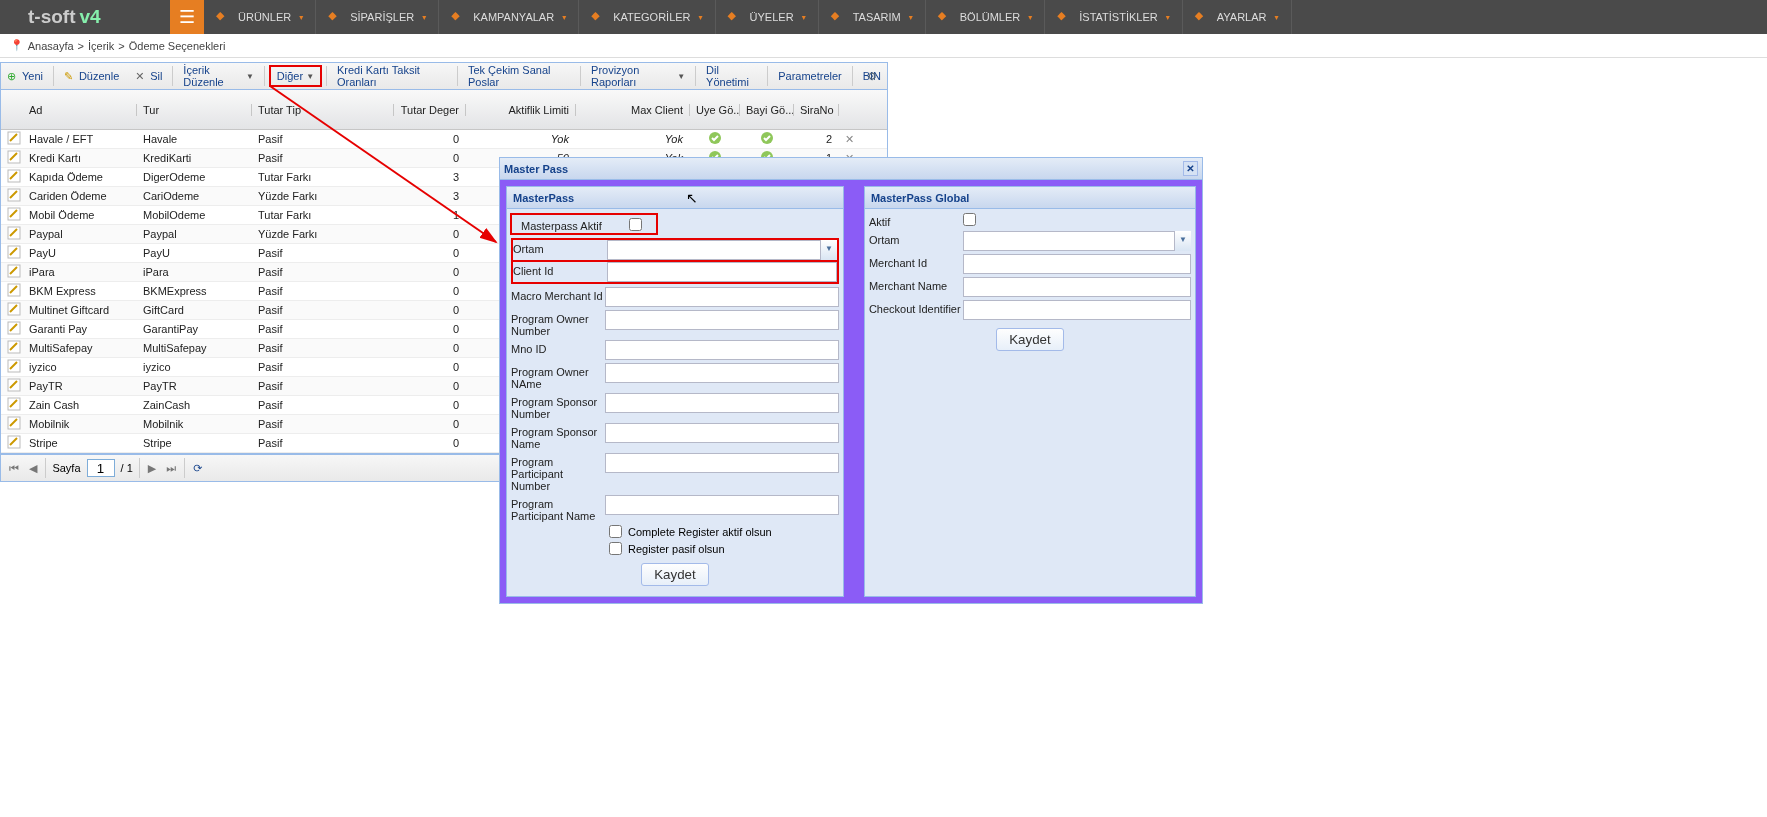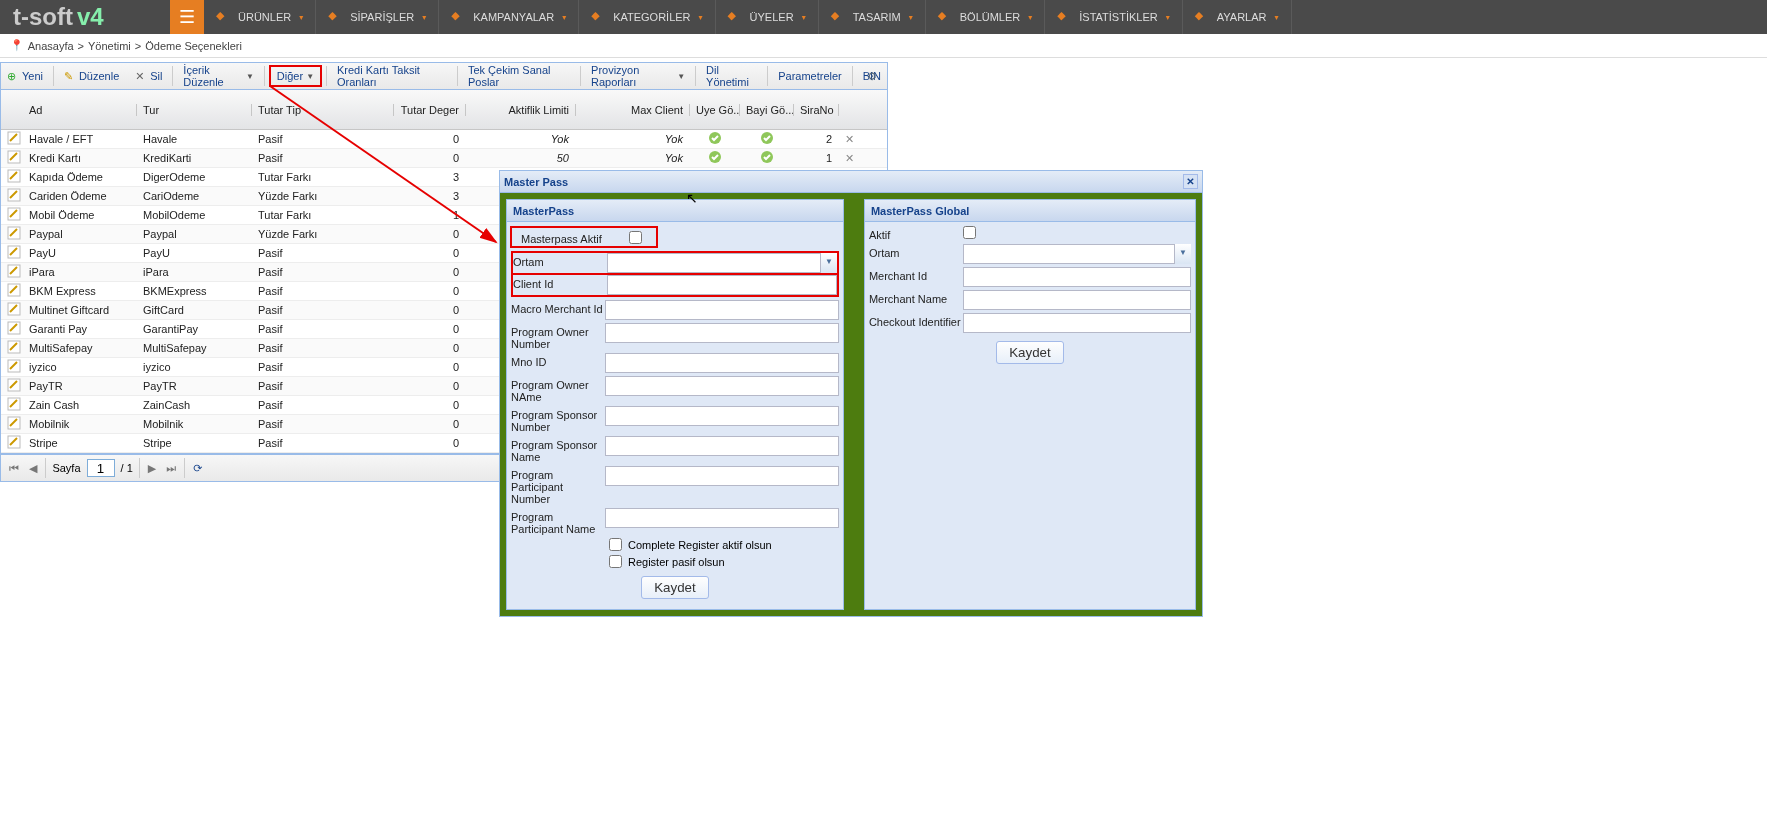--- a/index.html
+++ b/index.html
@@ -1,20 +1,20 @@
 <!DOCTYPE html>
 <html><head>
 <meta charset="utf-8">
 <style>
 * { box-sizing: border-box; margin: 0; padding: 0; }
 body { font-family: Arial, Helvetica, sans-serif; font-size: 11px; background: #fff; width: 1767px; height: 817px; overflow: hidden; position: relative; }
 
 
 .topbar { height: 34px; background: #4a4a4a; display: flex; align-items: stretch; color: #ddd; }
-.logo { width: 170px; display: flex; align-items: center; padding-left: 13px; font-size: 24px; font-weight: bold; color: #ccc; }
+.logo { width: 170px; display: flex; align-items: center; padding-left: 28px; font-size: 19px; font-weight: bold; color: #ccc; }
 .logo .v4 { color: #86efac; margin-left: 4px; }
 .menu-btn { width: 34px; background: #e67e22; display: flex; align-items: center; justify-content: center; color: #fff; font-size: 18px; }
 .nav-item { padding: 0 12px; display: flex; align-items: center; gap: 6px; border-right: 1px solid #5a5a5a; }
 .nav-icon { width: 16px; height: 16px; display: inline-block; }
 .nav-item .caret { font-size: 8px; margin-left: 2px; color: #e67e22;}
 
 
 .breadcrumb { height: 24px; display: flex; align-items: center; padding-left: 10px; border-bottom: 1px solid #ddd; color: #444; font-size: 11px; gap: 4px; }
 .breadcrumb .bc-home-icon { color: #e67e22; }
 
@@ -44,21 +44,21 @@
 .gc-del{width:22px;text-align:center;color:#888;}
 .edit-ico{width:22px;text-align:center;color:#bfa;}
 
 
 .pager { height: 28px; background: linear-gradient(#f7f7f7,#e9e9e9); border-top: 1px solid #99bbe8; display: flex; align-items: center; gap: 6px; padding: 0 6px; width: 888px; border:1px solid #99bbe8; }
 .pg-btn { color: #777; padding: 2px; }
 .pg-btn.active{color:#15428b;}
 .pg-input { width: 28px; height: 18px; text-align: center; border:1px solid #7eadd9; }
 
 
-.win { position: absolute; left: 499px; top: 170px; width: 704px; background: #4d7c0f; border: 1px solid #99bbe8; }
+.win { position: absolute; left: 499px; top: 157px; width: 704px; background: #8b5cf6; border: 1px solid #99bbe8; }
 .win-title { height: 22px; background: linear-gradient(#e4ecf7,#c8d7ee); display: flex; align-items: center; padding: 0 4px; border-bottom: 1px solid #99bbe8; font-weight: bold; color: #15428b; }
 .win-close { margin-left: auto; width: 15px; height: 15px; border: 1px solid #a3bae9; background: #d6e2f4; text-align: center; line-height: 13px; font-size: 10px; }
 .win-body { display: flex; gap: 20px; padding: 6px; }
 .panel { border: 1px solid #99bbe8; background: #dfe8f6; }
 .panel.left { width: 346px; }
 .panel.right { width: 340px; }
 .panel-title { height: 22px; background: linear-gradient(#e4ecf7,#c8d7ee); padding: 0 6px; display: flex; align-items: center; font-weight: bold; color: #15428b; border-bottom: 1px solid #99bbe8; }
 .panel-body { padding: 4px; }
 .form-row { display: flex; align-items: flex-start; margin-bottom: 3px; }
 .form-row label { width: 94px; color: #222; font-size: 11px; padding-top: 3px; }
@@ -137,21 +137,21 @@
         <span>AYARLAR</span>
         <span class="caret">▾</span>
       </div>
     </div>
 </div>
 
 <div class="breadcrumb">
   <span class="bc-home-icon">📍</span>
   <span>Anasayfa</span>
   <span>&gt;</span>
-  <span>Yönetimi</span>
+  <span>İçerik</span>
   <span>&gt;</span>
   <span>Ödeme Seçenekleri</span>
 </div>
 
 <div class="toolbar">
   <div class="tb-btn">
       <span class="tb-icon" style="color:#3a3">⊕</span>
       <span>Yeni</span>
     </div>
   <div class="tb-sep"></div>

